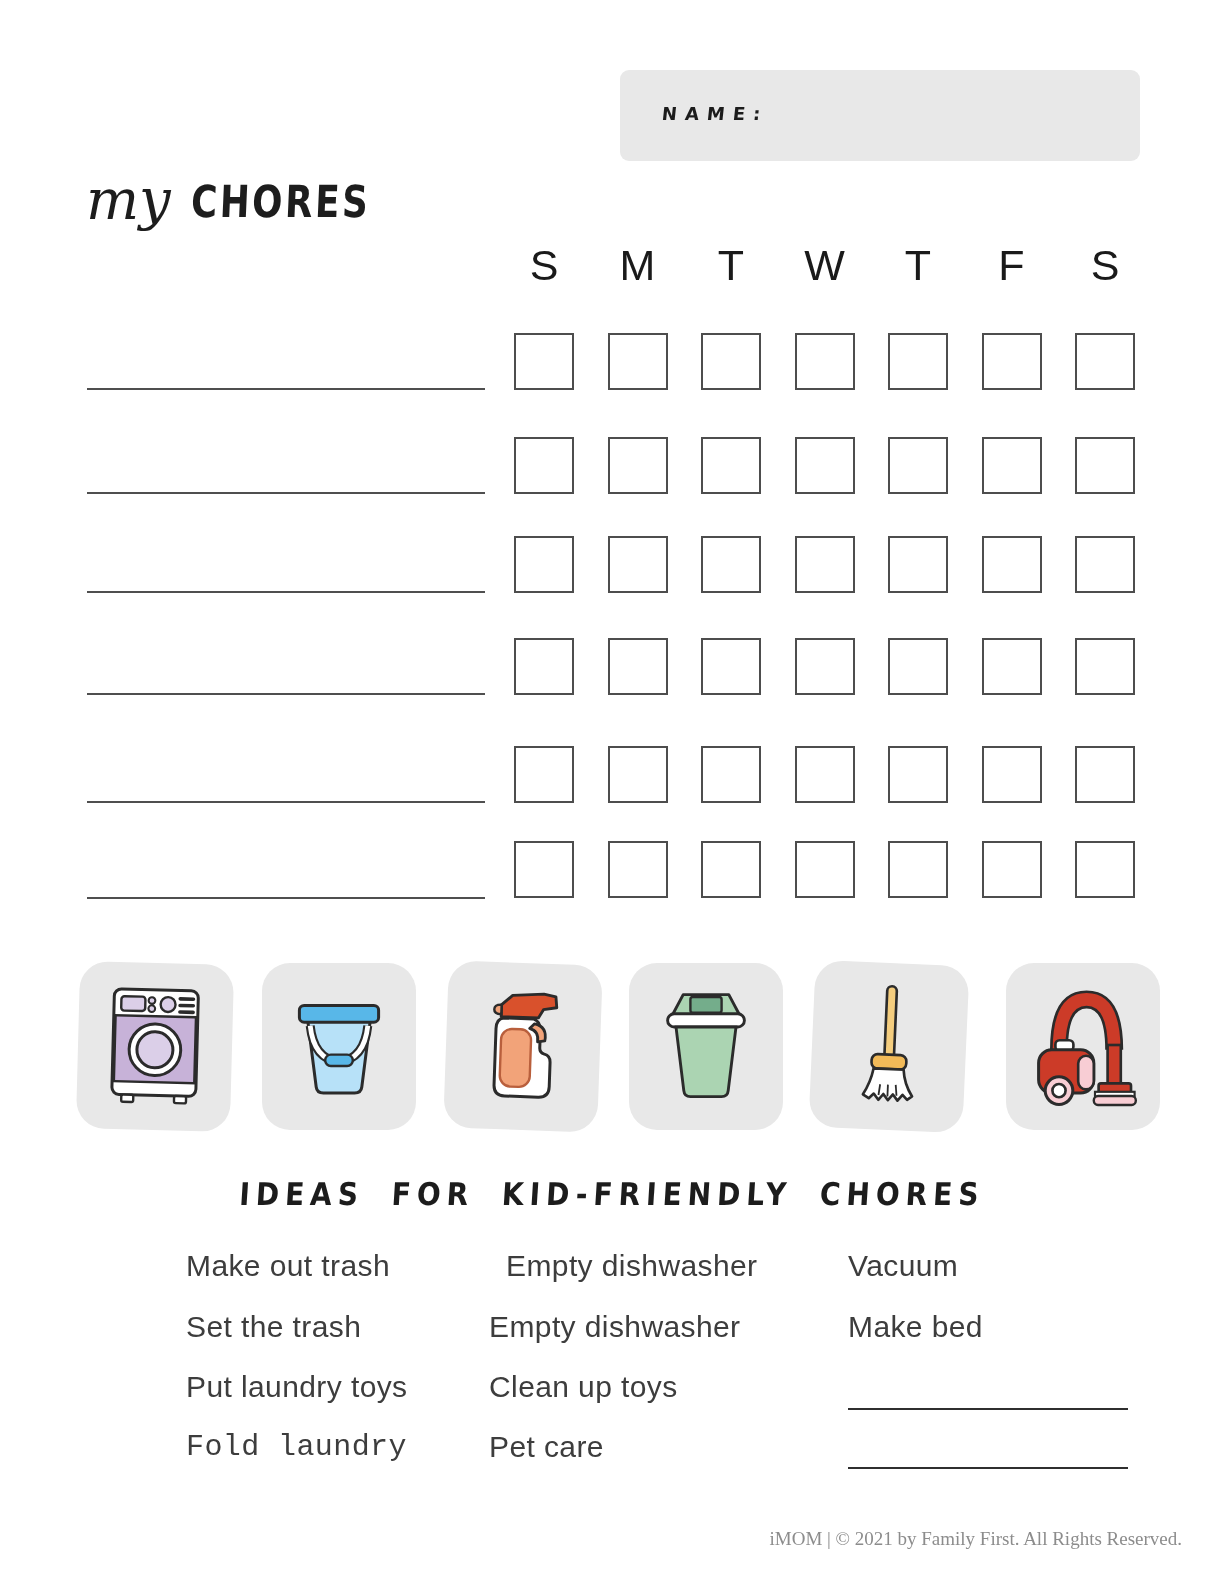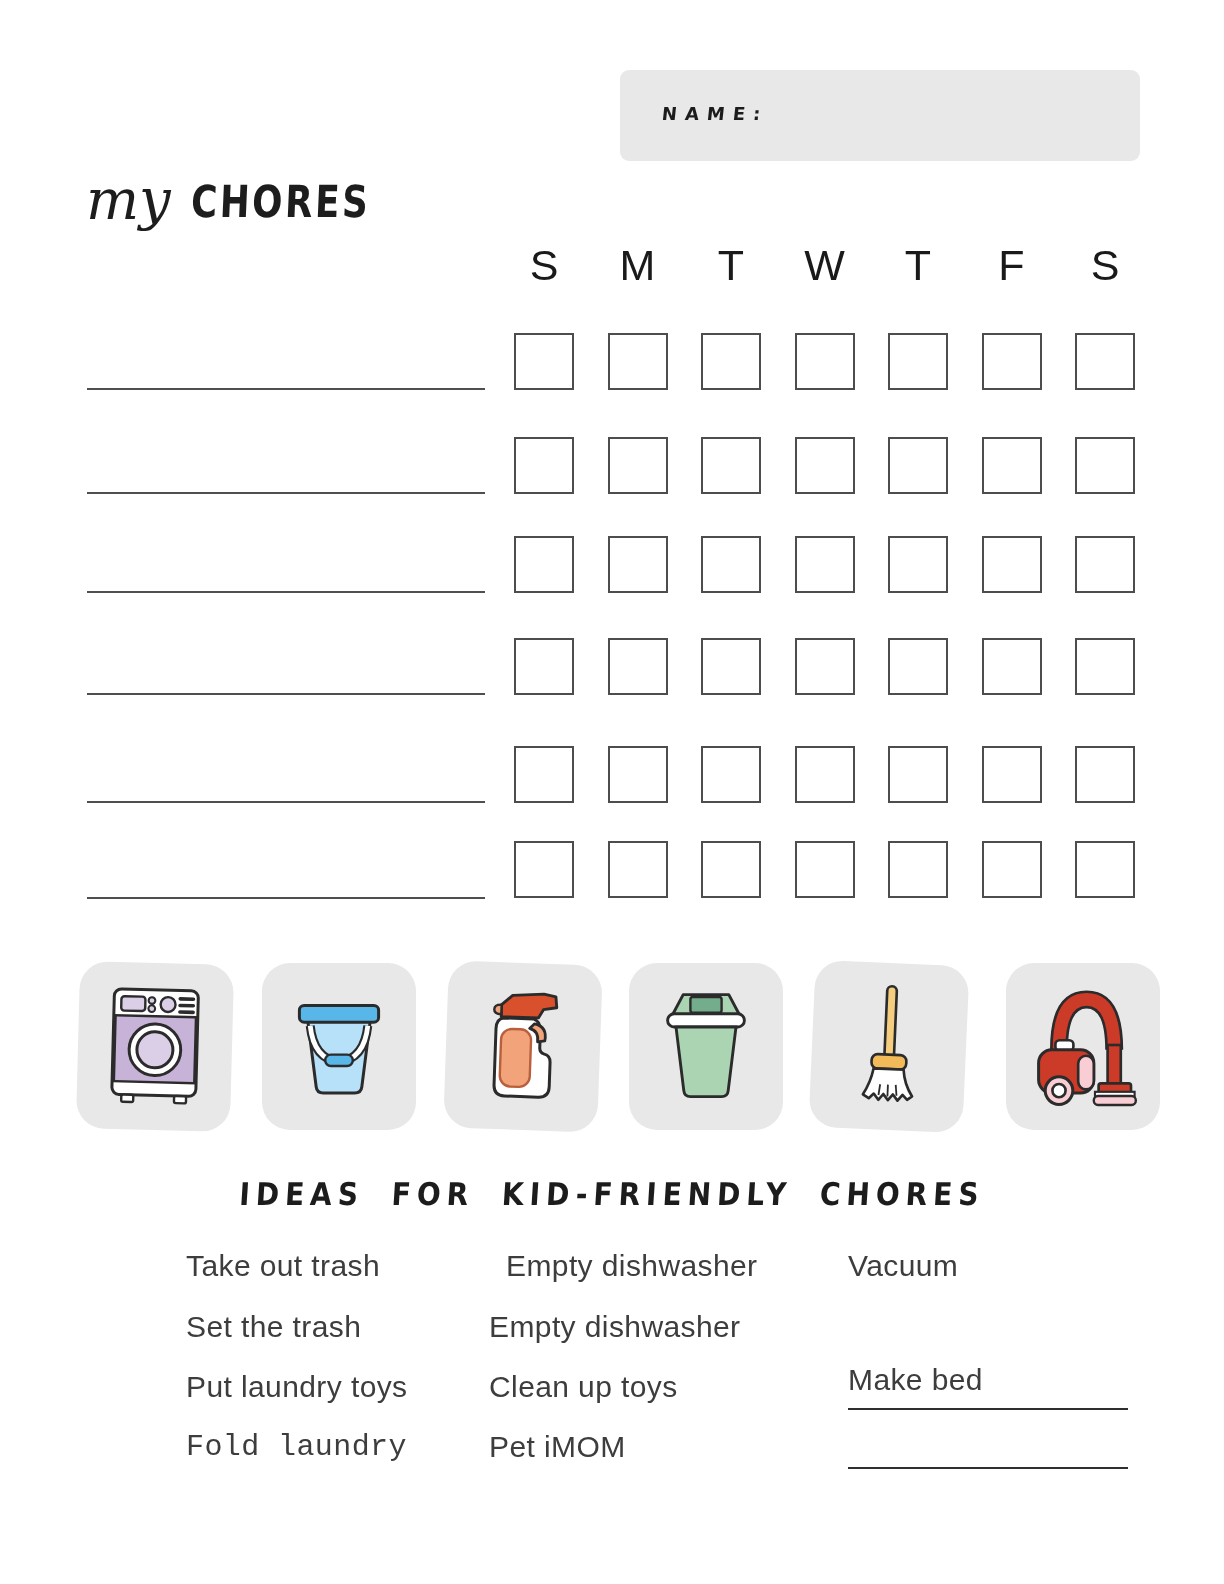--- a/index.html
+++ b/index.html
@@ -194,29 +194,30 @@
    <rect x="13" y="58" width="46" height="36" rx="11" fill="#cc3b28" stroke="#2b2b2b" stroke-width="2.5"></rect>
    <rect x="46" y="63" width="13" height="28" rx="6.5" fill="#f8cdd4" stroke="#2b2b2b" stroke-width="2.2"></rect>
    <circle cx="30" cy="92" r="11.5" fill="#f8cdd4" stroke="#2b2b2b" stroke-width="2.5"></circle>
    <circle cx="30" cy="92" r="5.5" fill="#fff" stroke="#2b2b2b" stroke-width="2.2"></circle>
  </svg></span>
       </div>
     </div>
 
   <div class="ideas-heading">IDEAS FOR KID-FRIENDLY CHORES</div>
   <div id="ideas">
-      <div class="idea" style="left: 186px; top: 1251px;">Take out trash</div>
+      <div class="idea" style="left: 186px; top: 1251px;">Make out trash</div>
       <div class="idea" style="left: 186px; top: 1312px;">Set the trash</div>
       <div class="idea" style="left: 186px; top: 1372px;">Put laundry toys</div>
       <div class="idea" style="left: 186px; top: 1432px; font-family: Liberation Mono, monospace;">Fold laundry</div>
       <div class="idea" style="left: 506px; top: 1251px;">Empty dishwasher</div>
       <div class="idea" style="left: 489px; top: 1312px;">Empty dishwasher</div>
       <div class="idea" style="left: 489px; top: 1372px; text-align: center;">Clean up toys</div>
-      <div class="idea" style="left: 489px; top: 1432px;">Pet iMOM</div>
+      <div class="idea" style="left: 489px; top: 1432px;">Pet care</div>
       <div class="idea" style="left: 848px; top: 1251px;">Vacuum</div>
-      <div class="idea" style="left: 848px; top: 1365px;">Make bed</div>
+      <div class="idea" style="left: 848px; top: 1312px;">Make bed</div>
     </div>
   <div id="idea-blanks">
       <div class="blank-line" style="top: 1408px;"></div>
       <div class="blank-line" style="top: 1467px;"></div>
     </div>
 
+  <div class="footer">iMOM | © 2021 by Family First. All Rights Reserved.</div>
 </div>
 
 </body></html>

